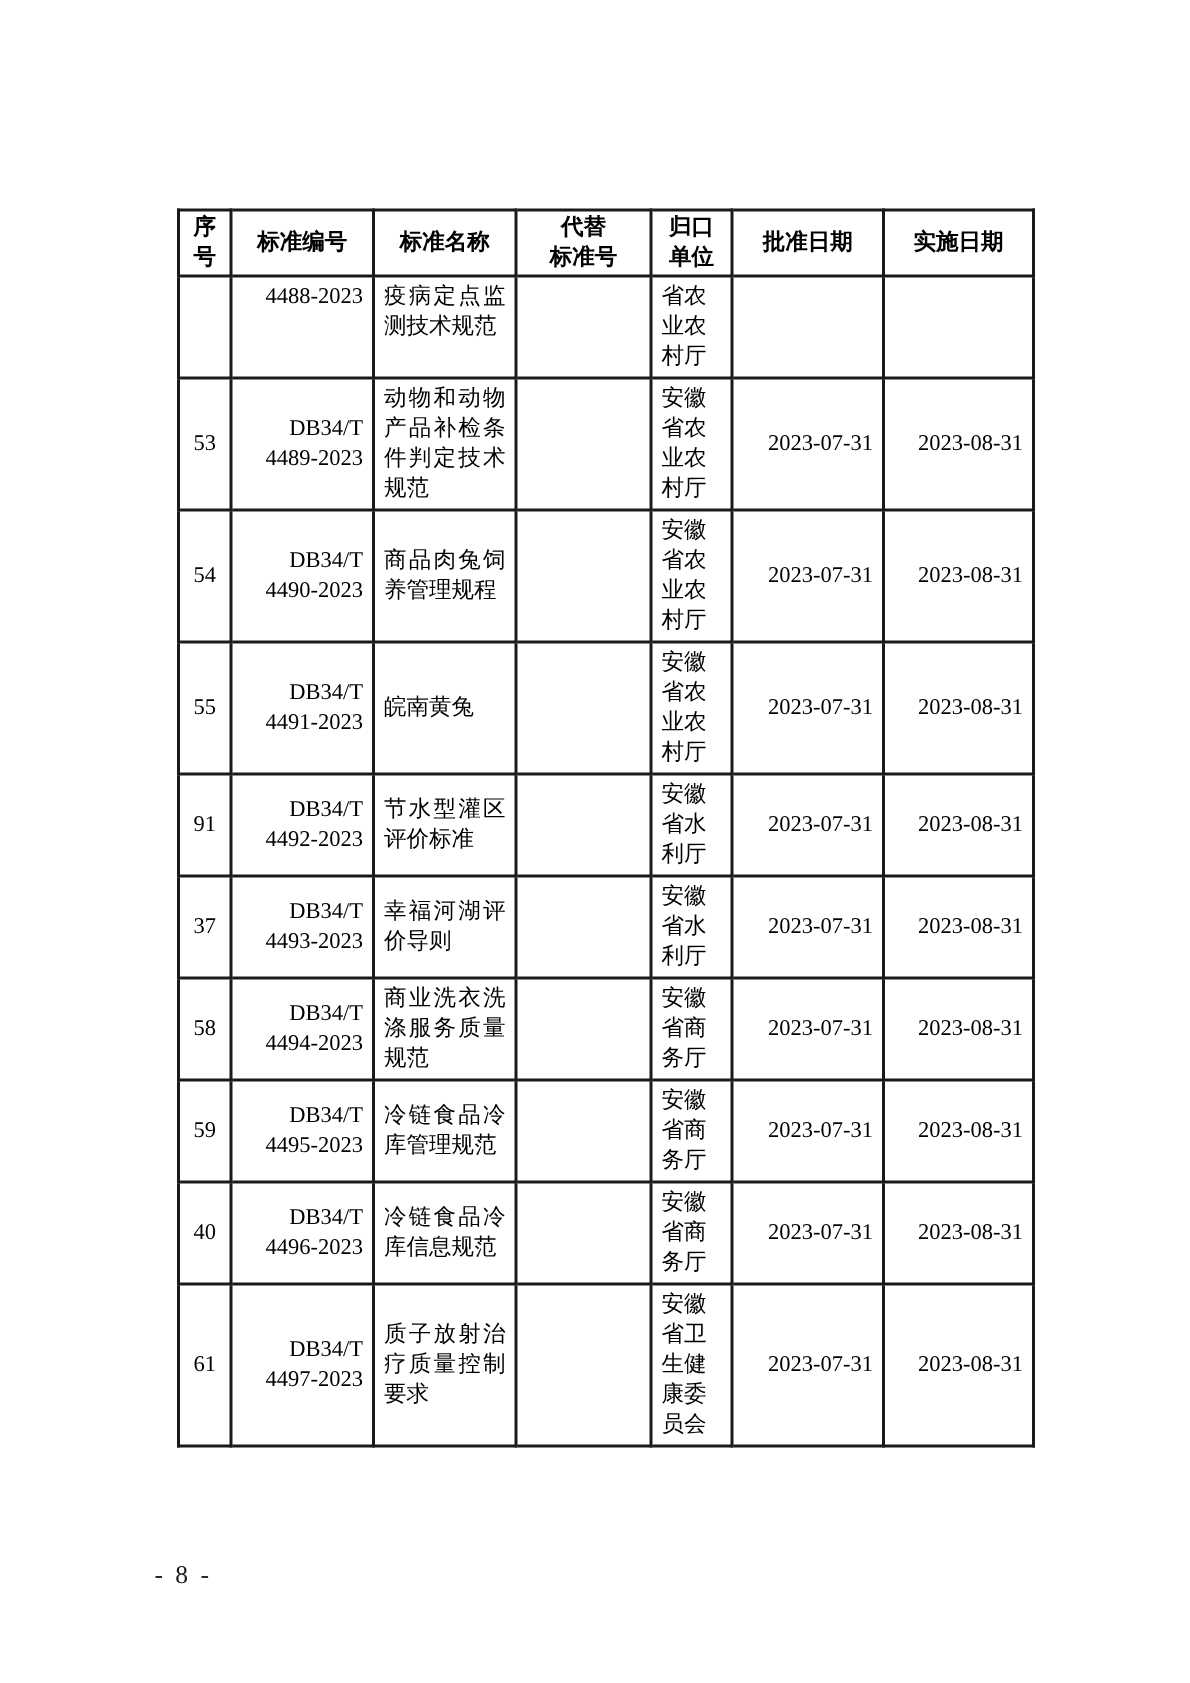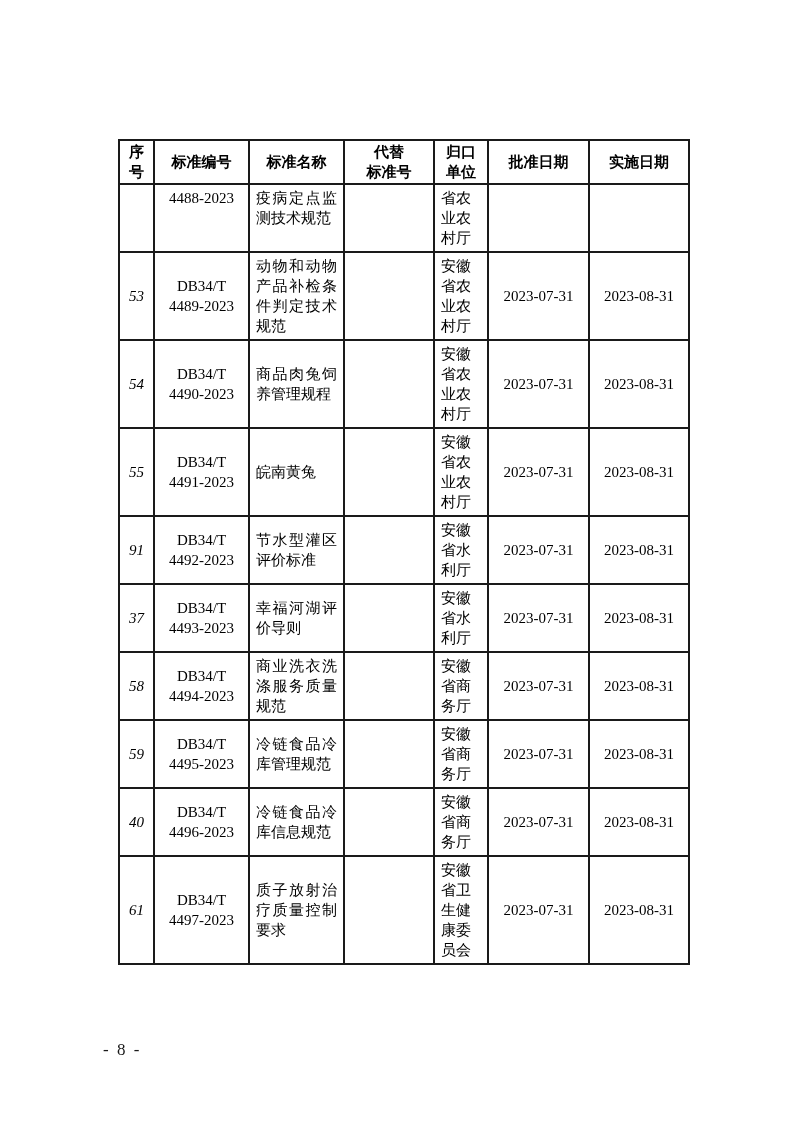--- a/index.html
+++ b/index.html
@@ -43,26 +43,26 @@
   table.std-table td {
     font-size: 15px;
     line-height: 20px;
     vertical-align: middle;
     padding: 3px 6px;
   }
   
   table.std-table tbody tr:first-child td {
     vertical-align: top;
   }
-  td.col-serial   { text-align: center; padding: 3px 2px; font-style: italic; }
-  td.col-code     { text-align: center;   padding: 3px 6px 3px 10px; margin-top: 32px; }
+  td.col-serial   { text-align: center; padding: 3px 2px; }
+  td.col-code     { text-align: right;   padding: 3px 6px 3px 10px; margin-top: 32px; }
   td.col-name     { text-align: justify; padding: 3px 13px; }
   td.col-replaced { text-align: center; }
   td.col-unit     { padding: 3px 7px; font-family: Liberation Serif, serif; }
-  td.col-date     { text-align: center; white-space: nowrap; padding: 3px 4px; margin-top: 11px; }
+  td.col-date     { text-align: right; white-space: nowrap; padding: 3px 4px; margin-top: 11px; }
   .page-number {
     position: absolute;
     left: 103px;
     top: 1039px;
     font-family: "Liberation Serif", "DejaVu Serif", serif;
     font-size: 17px;
     line-height: 22px;
     color: #1a1a1a;
     letter-spacing: 2px;
   }

